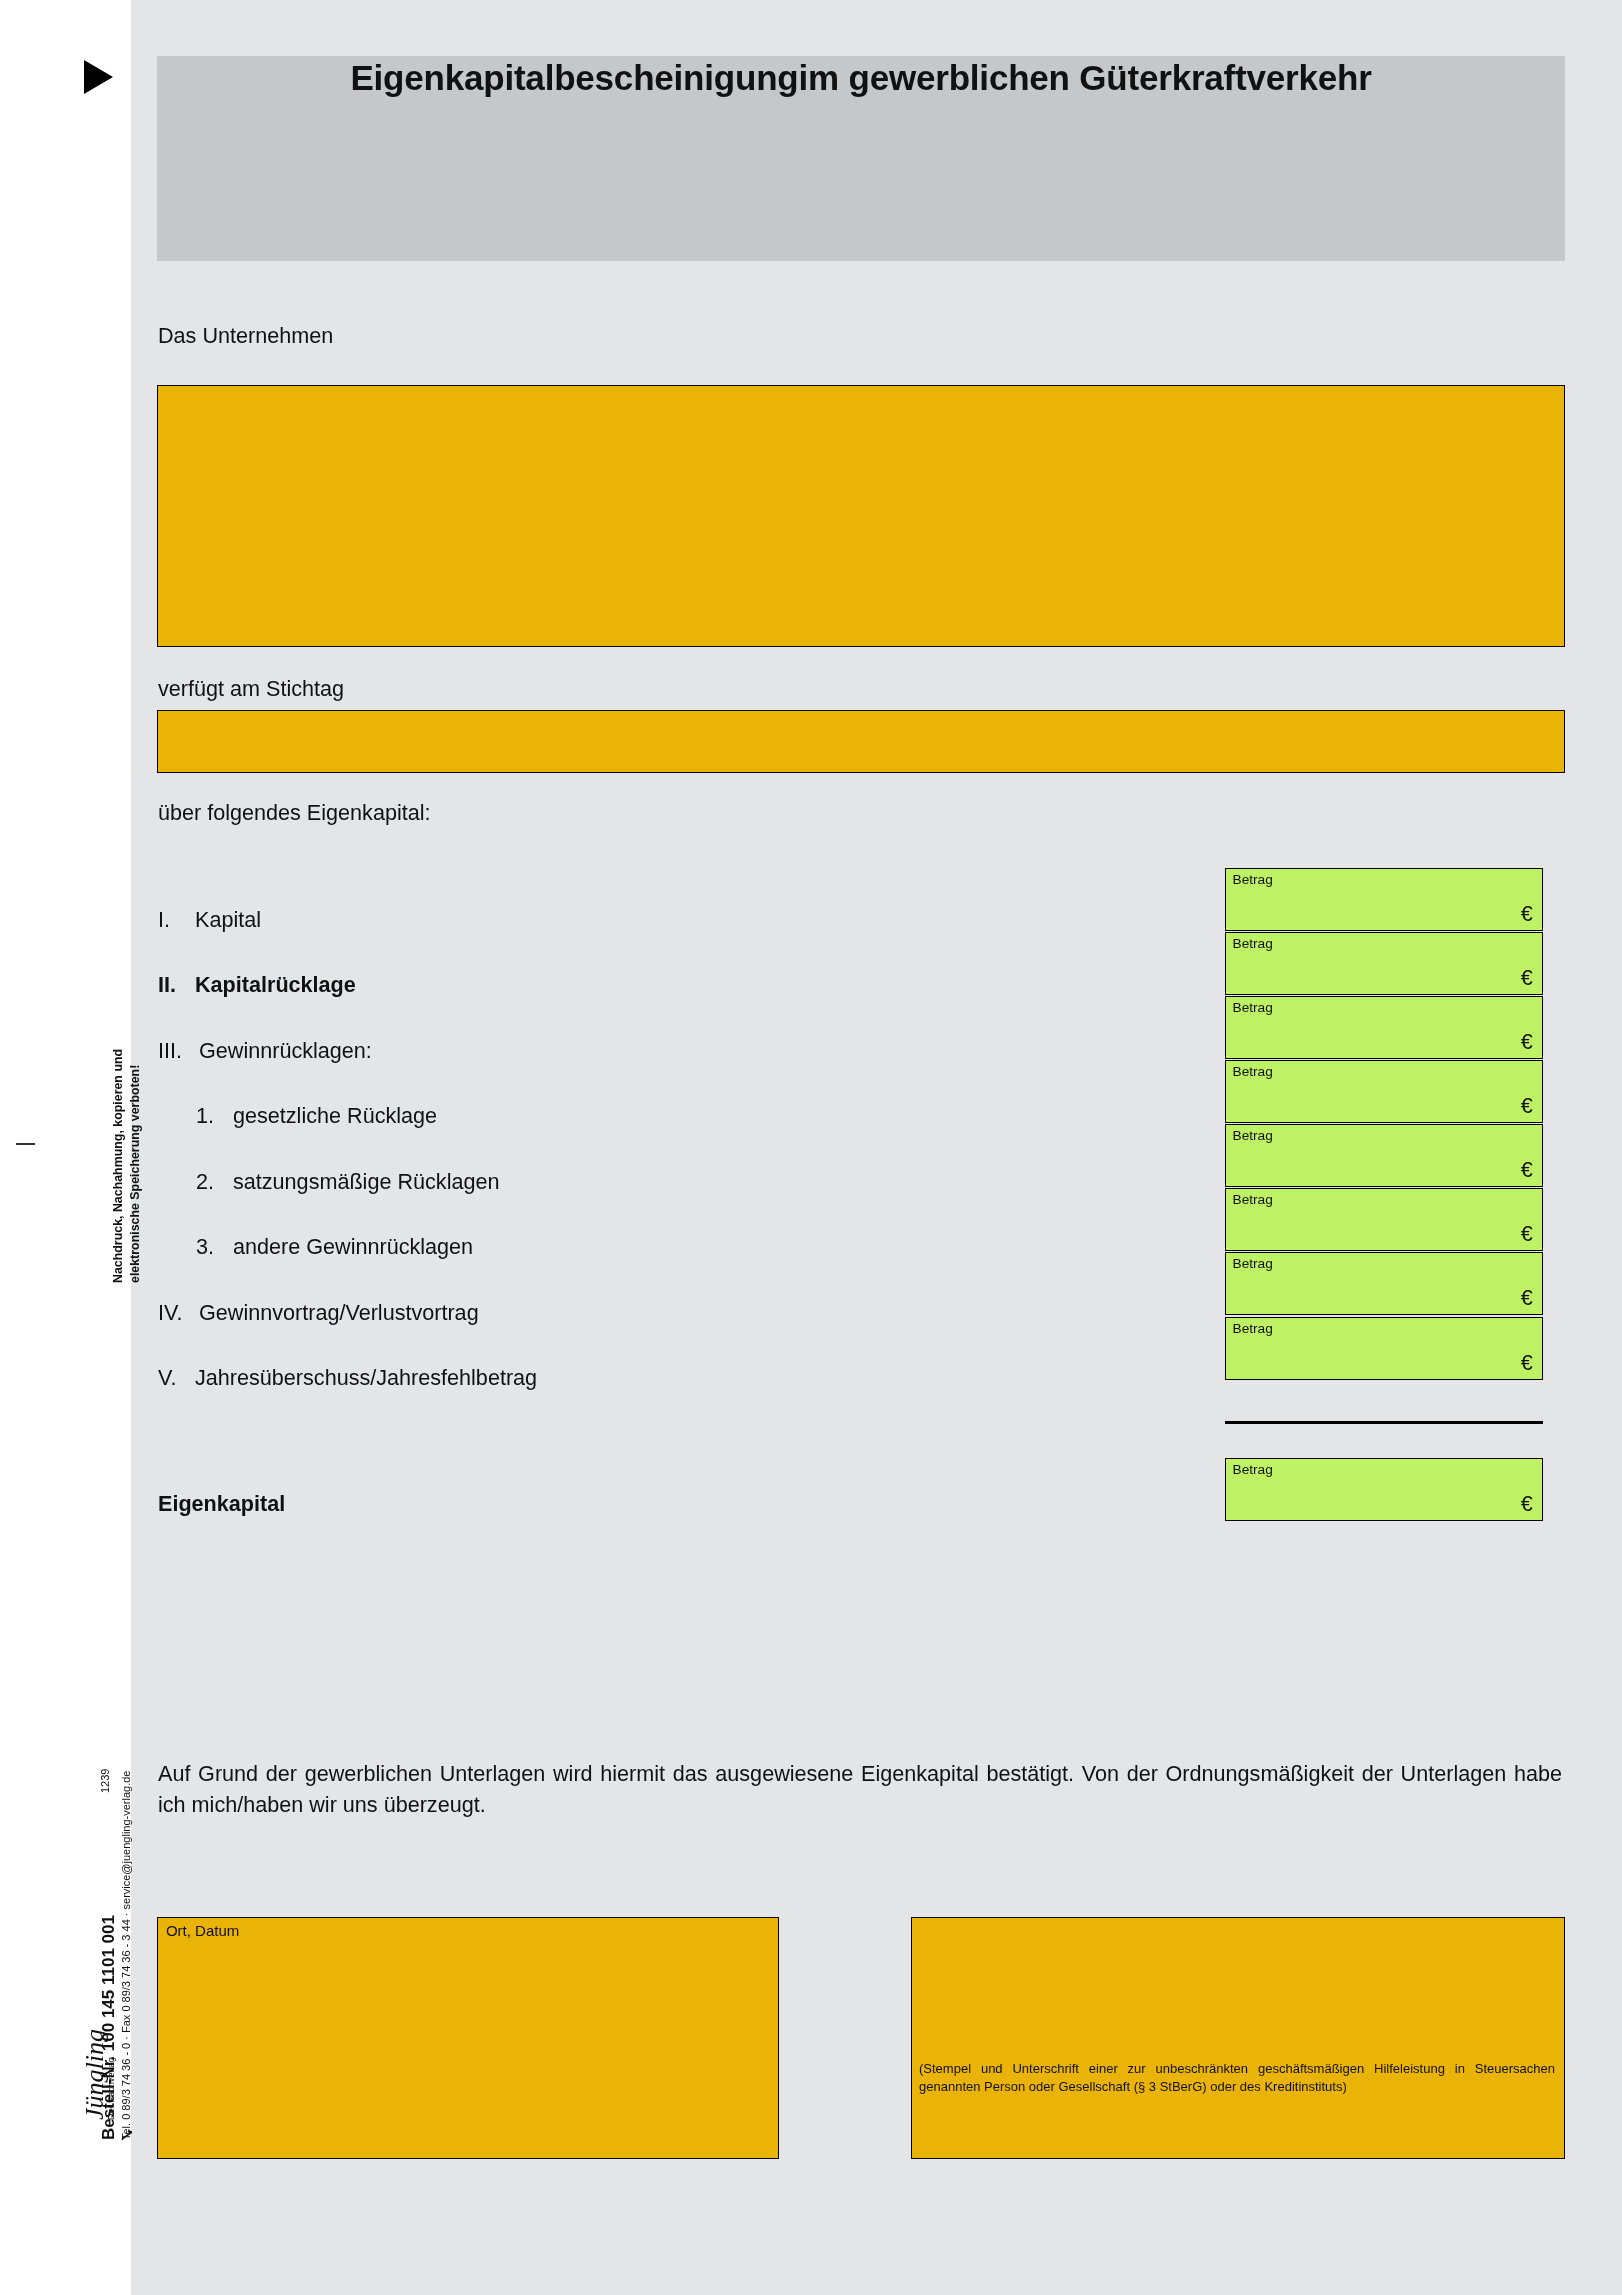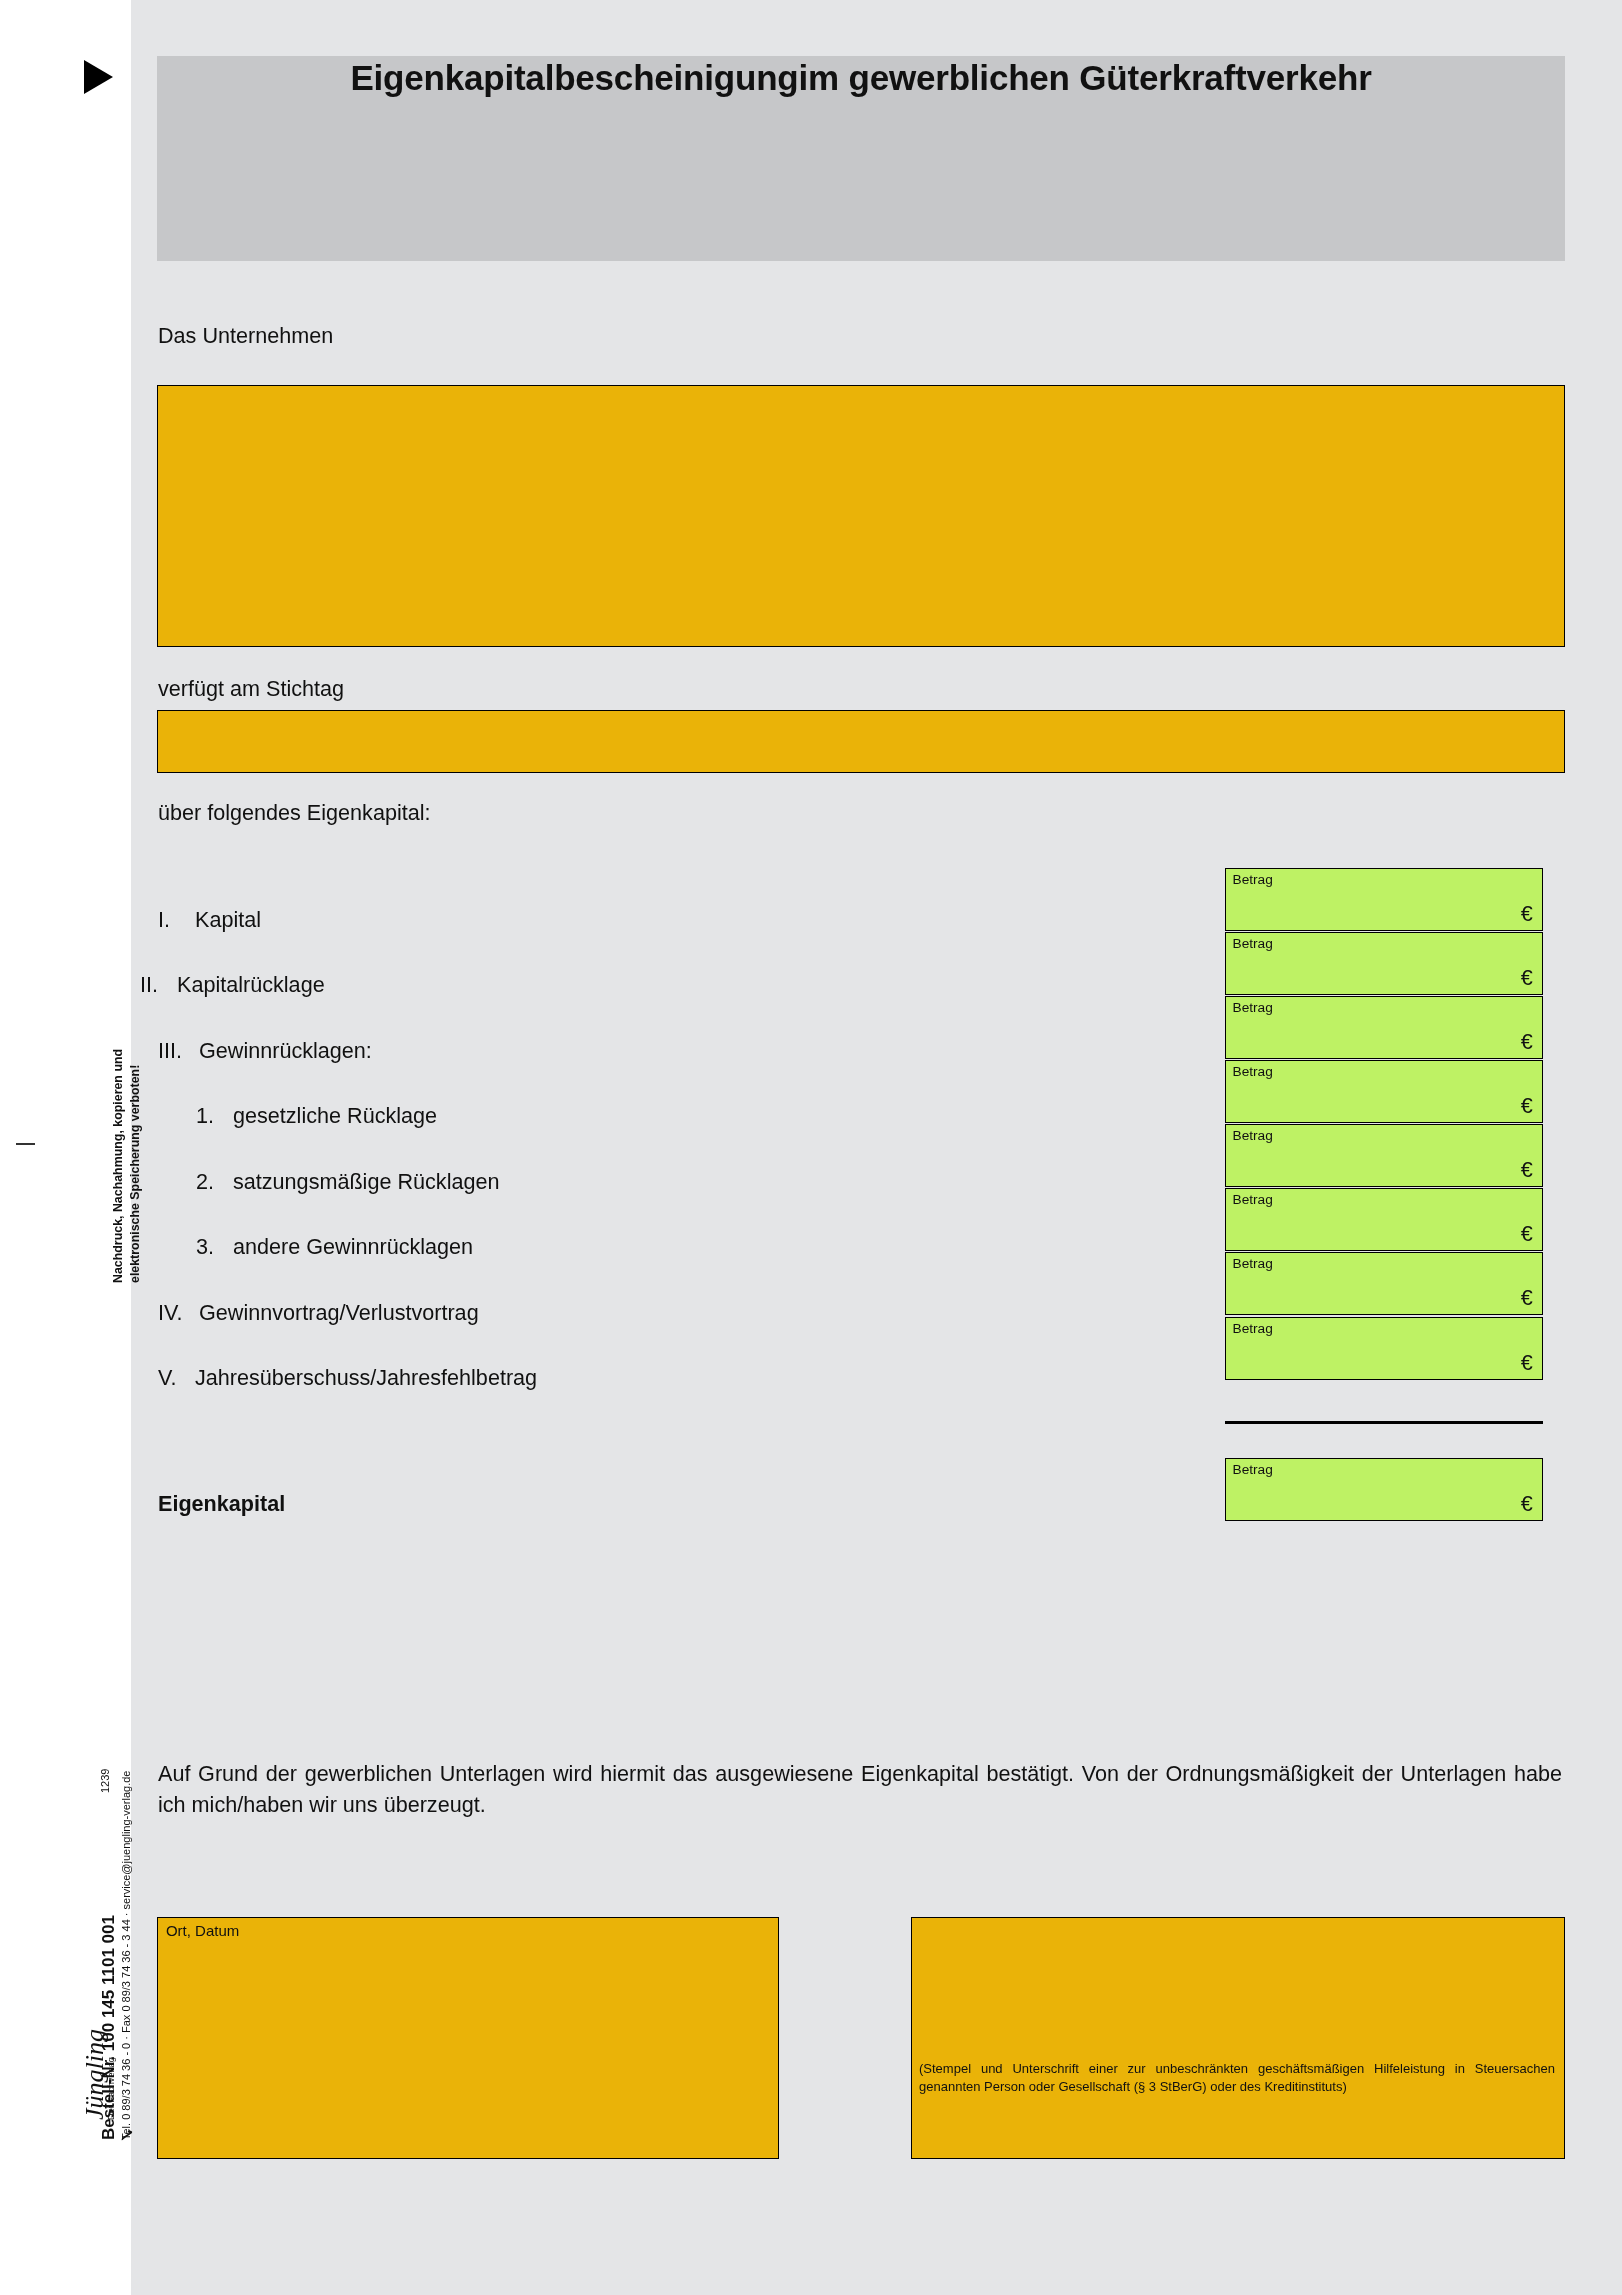--- a/index.html
+++ b/index.html
@@ -307,21 +307,21 @@
   <div class="field-label lbl-stichtag">verfügt am Stichtag</div>
   <div class="box box-stichtag">
     <span></span>
   </div>
 
   <div class="field-label lbl-ueber">über folgendes Eigenkapital:</div>
 
   <div class="list-item" style="left:158px; top:907px;">
     <span class="list-num">I.</span><span>Kapital</span>
   </div>
-  <div class="list-item" style="left:140px; top:972px;">
+  <div class="list-item" style="left:158px; top:972px;font-weight:bold;">
     <span class="list-num">II.</span><span>Kapitalrücklage</span>
   </div>
   <div class="list-item" style="left:158px; top:1038px;">
     <span class="list-num wide">III.</span><span>Gewinnrücklagen:</span>
   </div>
   <div class="list-item" style="left:196px; top:1103px;">
     <span class="sub-num">1.</span><span>gesetzliche Rücklage</span>
   </div>
   <div class="list-item" style="left:196px; top:1169px;">
     <span class="sub-num">2.</span><span>satzungsmäßige Rücklagen</span>

